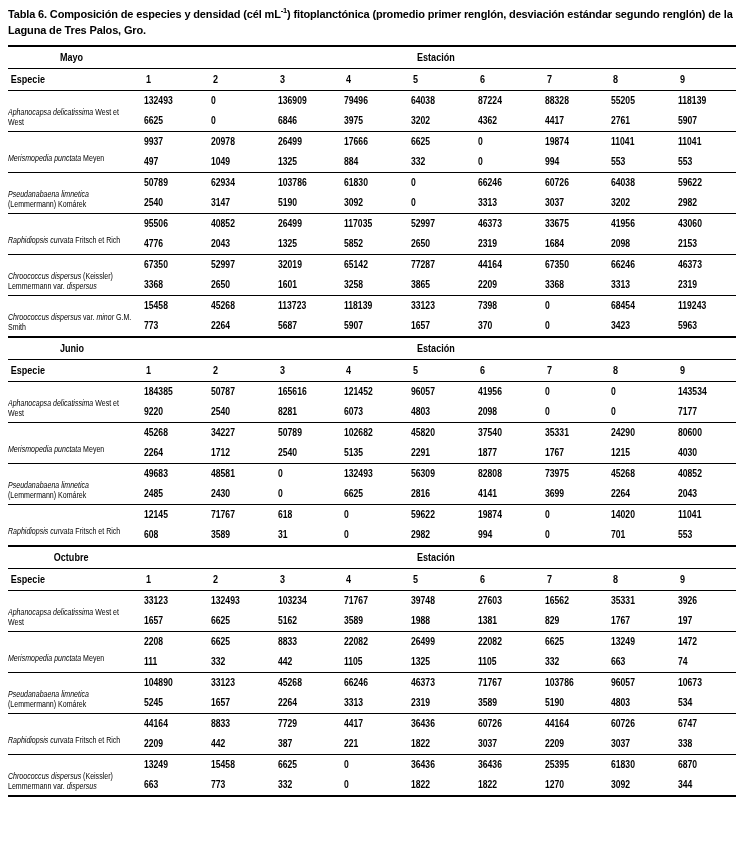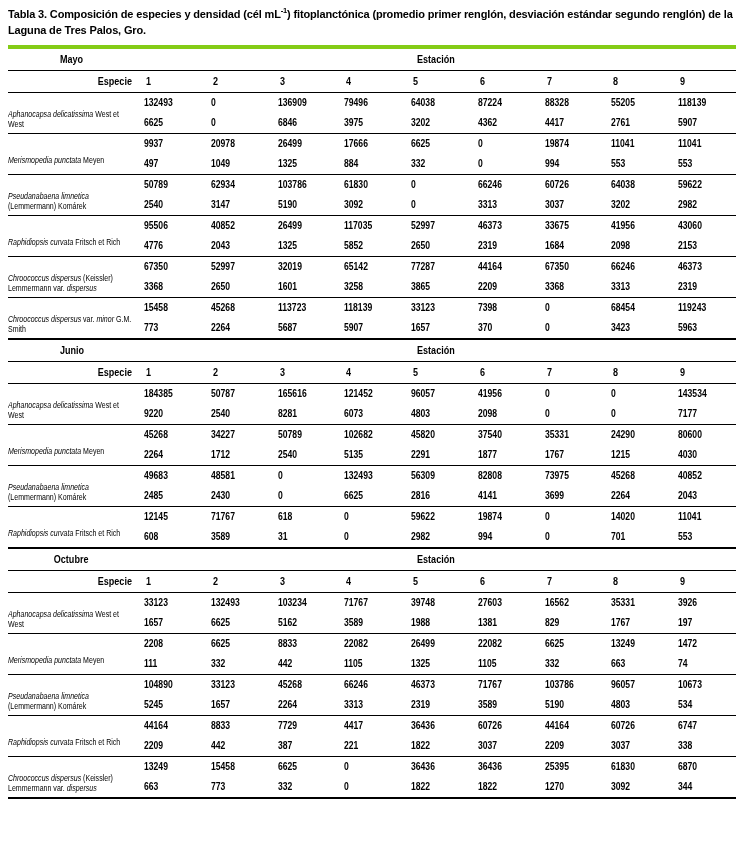--- a/index.html
+++ b/index.html
@@ -19,42 +19,42 @@
     line-height: 1.45;
     letter-spacing: -0.15px;
     margin: 0 0 6px 0;
   }
   .caption sup { font-size: 7.5px; }
 
   table.data-table {
     width: 728px;
     border-collapse: collapse;
     table-layout: fixed;
-    border-top: 4px solid #84cc16;
+    border-top: 2px solid #84cc16;
     border-bottom: 2px solid #000;
   }
   col.c-species { width: 127px; }
 
   td { vertical-align: middle; padding: 0; }
 
   tr.month-row td {
     border-top: 2px solid #000;
     border-bottom: 1px solid #000;
     font-weight: bold;
     font-size: 10.5px;
     text-align: center;
     height: 21px;
   }
   tr.header-row td {
     border-bottom: 1.5px solid #000;
     font-weight: bold;
     font-size: 10.5px;
     height: 21px;
   }
-  td.especie-header { text-align: right; }
+  td.especie-header { text-align: left; }
   td.station-header { text-align: left; padding-left: 11px; }
 
   td.num-cell {
     font-size: 10px;
     font-weight: bold;
     text-align: left;
     padding-left: 9px;
     height: 20px;
     white-space: nowrap;
   }
@@ -76,21 +76,21 @@
   .it { font-style: italic; }
 
   
   .cx  { display: inline-block; transform: scaleX(0.86); transform-origin: 0 50%; white-space: nowrap; }
   .cxc { display: inline-block; transform: scaleX(0.86); transform-origin: 50% 50%; white-space: nowrap; }
 </style>
 </head>
 <body>
 
 <div class="page">
-  <p class="caption"><span>Tabla 3. Composición de especies y densidad (cél mL</span><sup>-1</sup><span>) fitoplanctónica (promedio primer renglón, desviación estándar segundo renglón) de la Laguna de Tres Palos, Gro.</span></p>
+  <p class="caption"><span>Tabla 6. Composición de especies y densidad (cél mL</span><sup>-1</sup><span>) fitoplanctónica (promedio primer renglón, desviación estándar segundo renglón) de la Laguna de Tres Palos, Gro.</span></p>
 
   <table class="data-table">
     <colgroup>
       <col class="c-species">
       <col span="9">
     </colgroup>
     <tbody>
         <tr class="month-row">
           <td class="month-cell"><span class="cxc">Mayo</span></td>
           <td class="estacion-cell" colspan="9"><span class="cxc">Estación</span></td>

